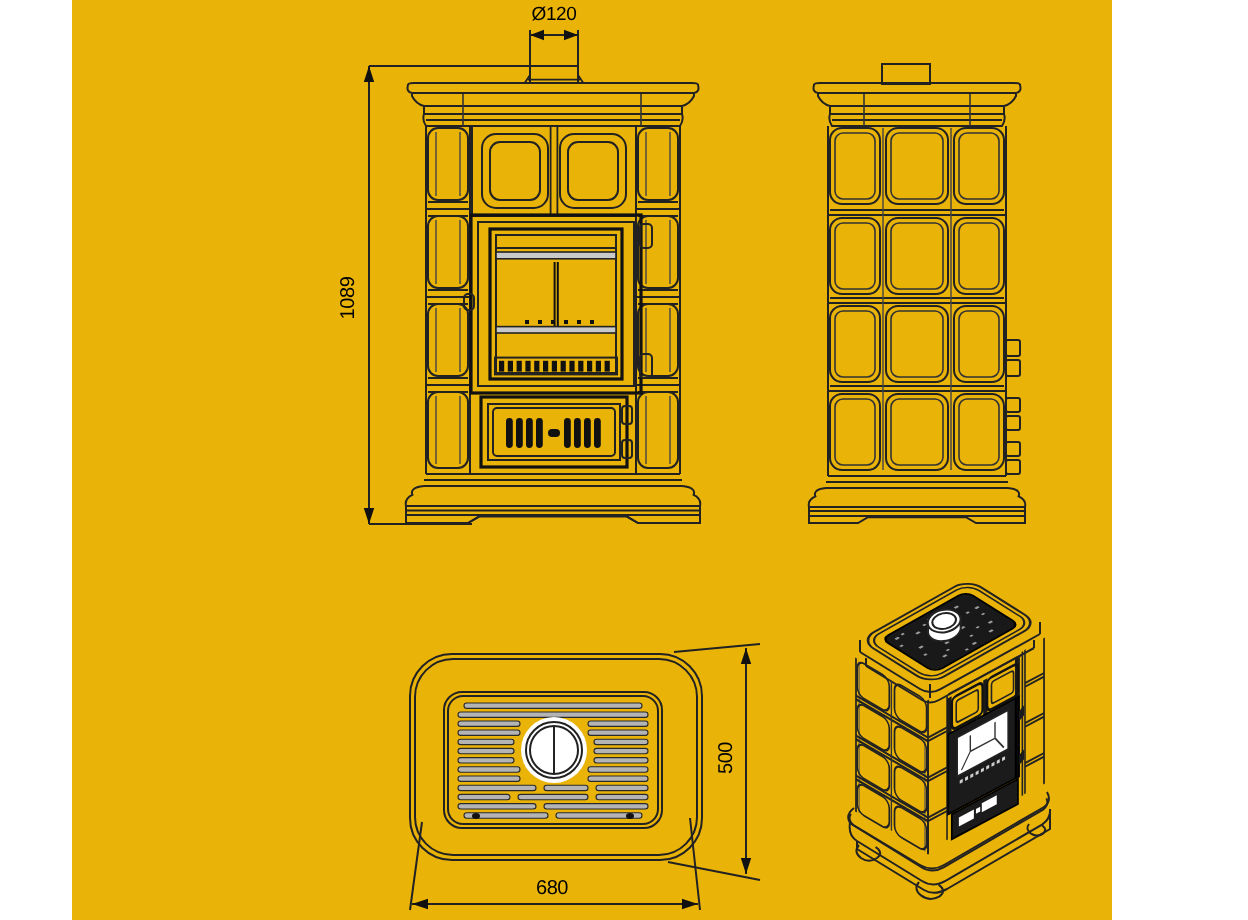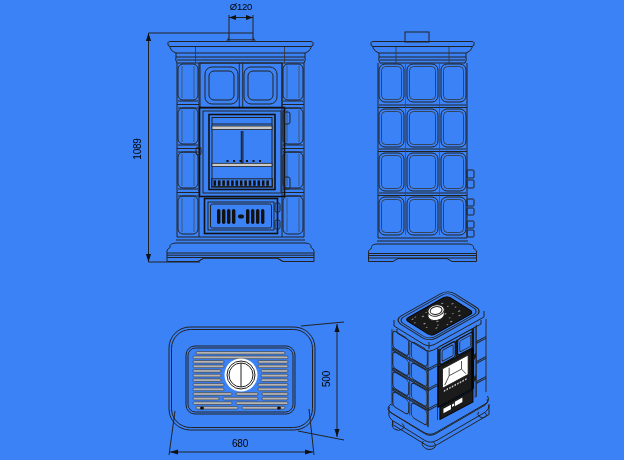--- a/index.html
+++ b/index.html
@@ -1,16 +1,16 @@
 <!DOCTYPE html>
 <html><head>
 <meta charset="utf-8">
 <style>
   html,body{margin:0;padding:0;background:#fff;}
-  #canvas{position:relative;width:624px;height:460px;background:#3b82f6;overflow:hidden;}
+  #canvas{position:relative;width:520px;height:460px;background:#eab308;overflow:hidden;margin-left:36px;}
   svg{position:absolute;left:0;top:0;filter:grayscale(1);}
   text{font-family:"Liberation Sans",sans-serif;fill:#000;-webkit-font-smoothing:antialiased;letter-spacing:-0.2px;}
 </style>
 </head>
 <body>
 <div id="canvas">
 <svg width="624" height="460" viewBox="0 0 624 460" fill="none" stroke="#222" stroke-width="1">
 
 <g>
   <path d="M229,15 L229,42 M253,15 L253,42" stroke="#222"></path>

